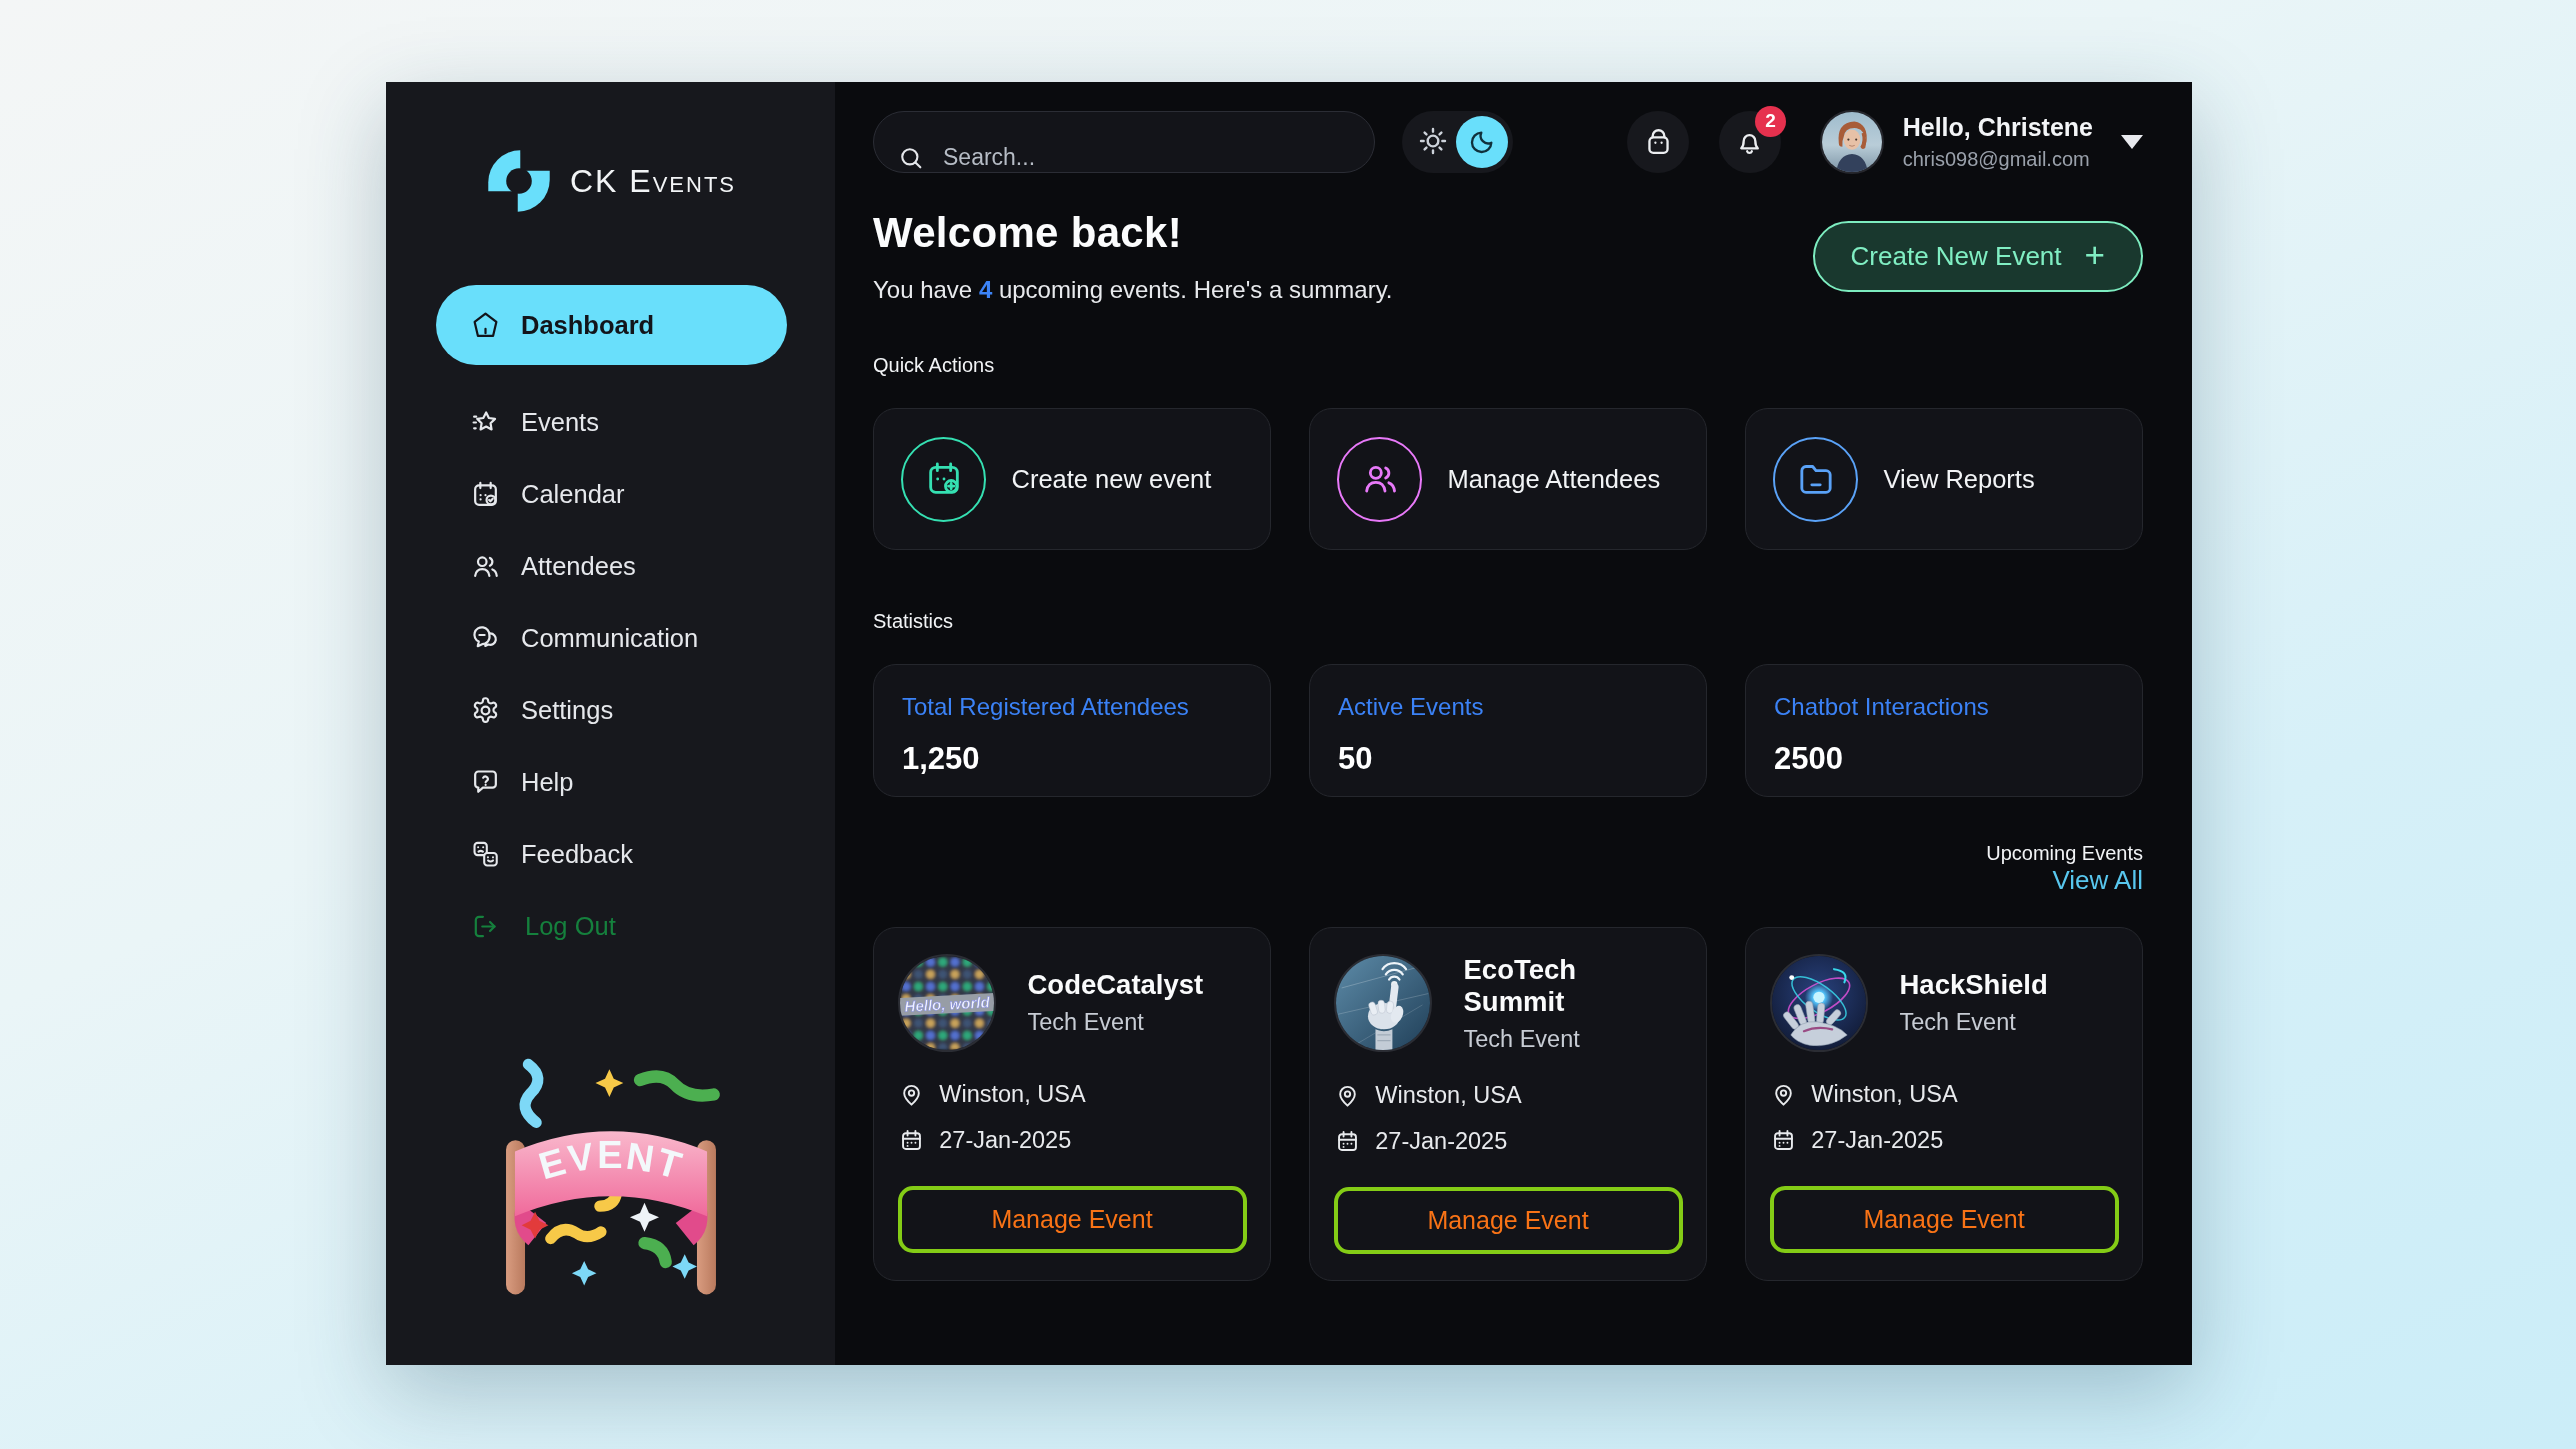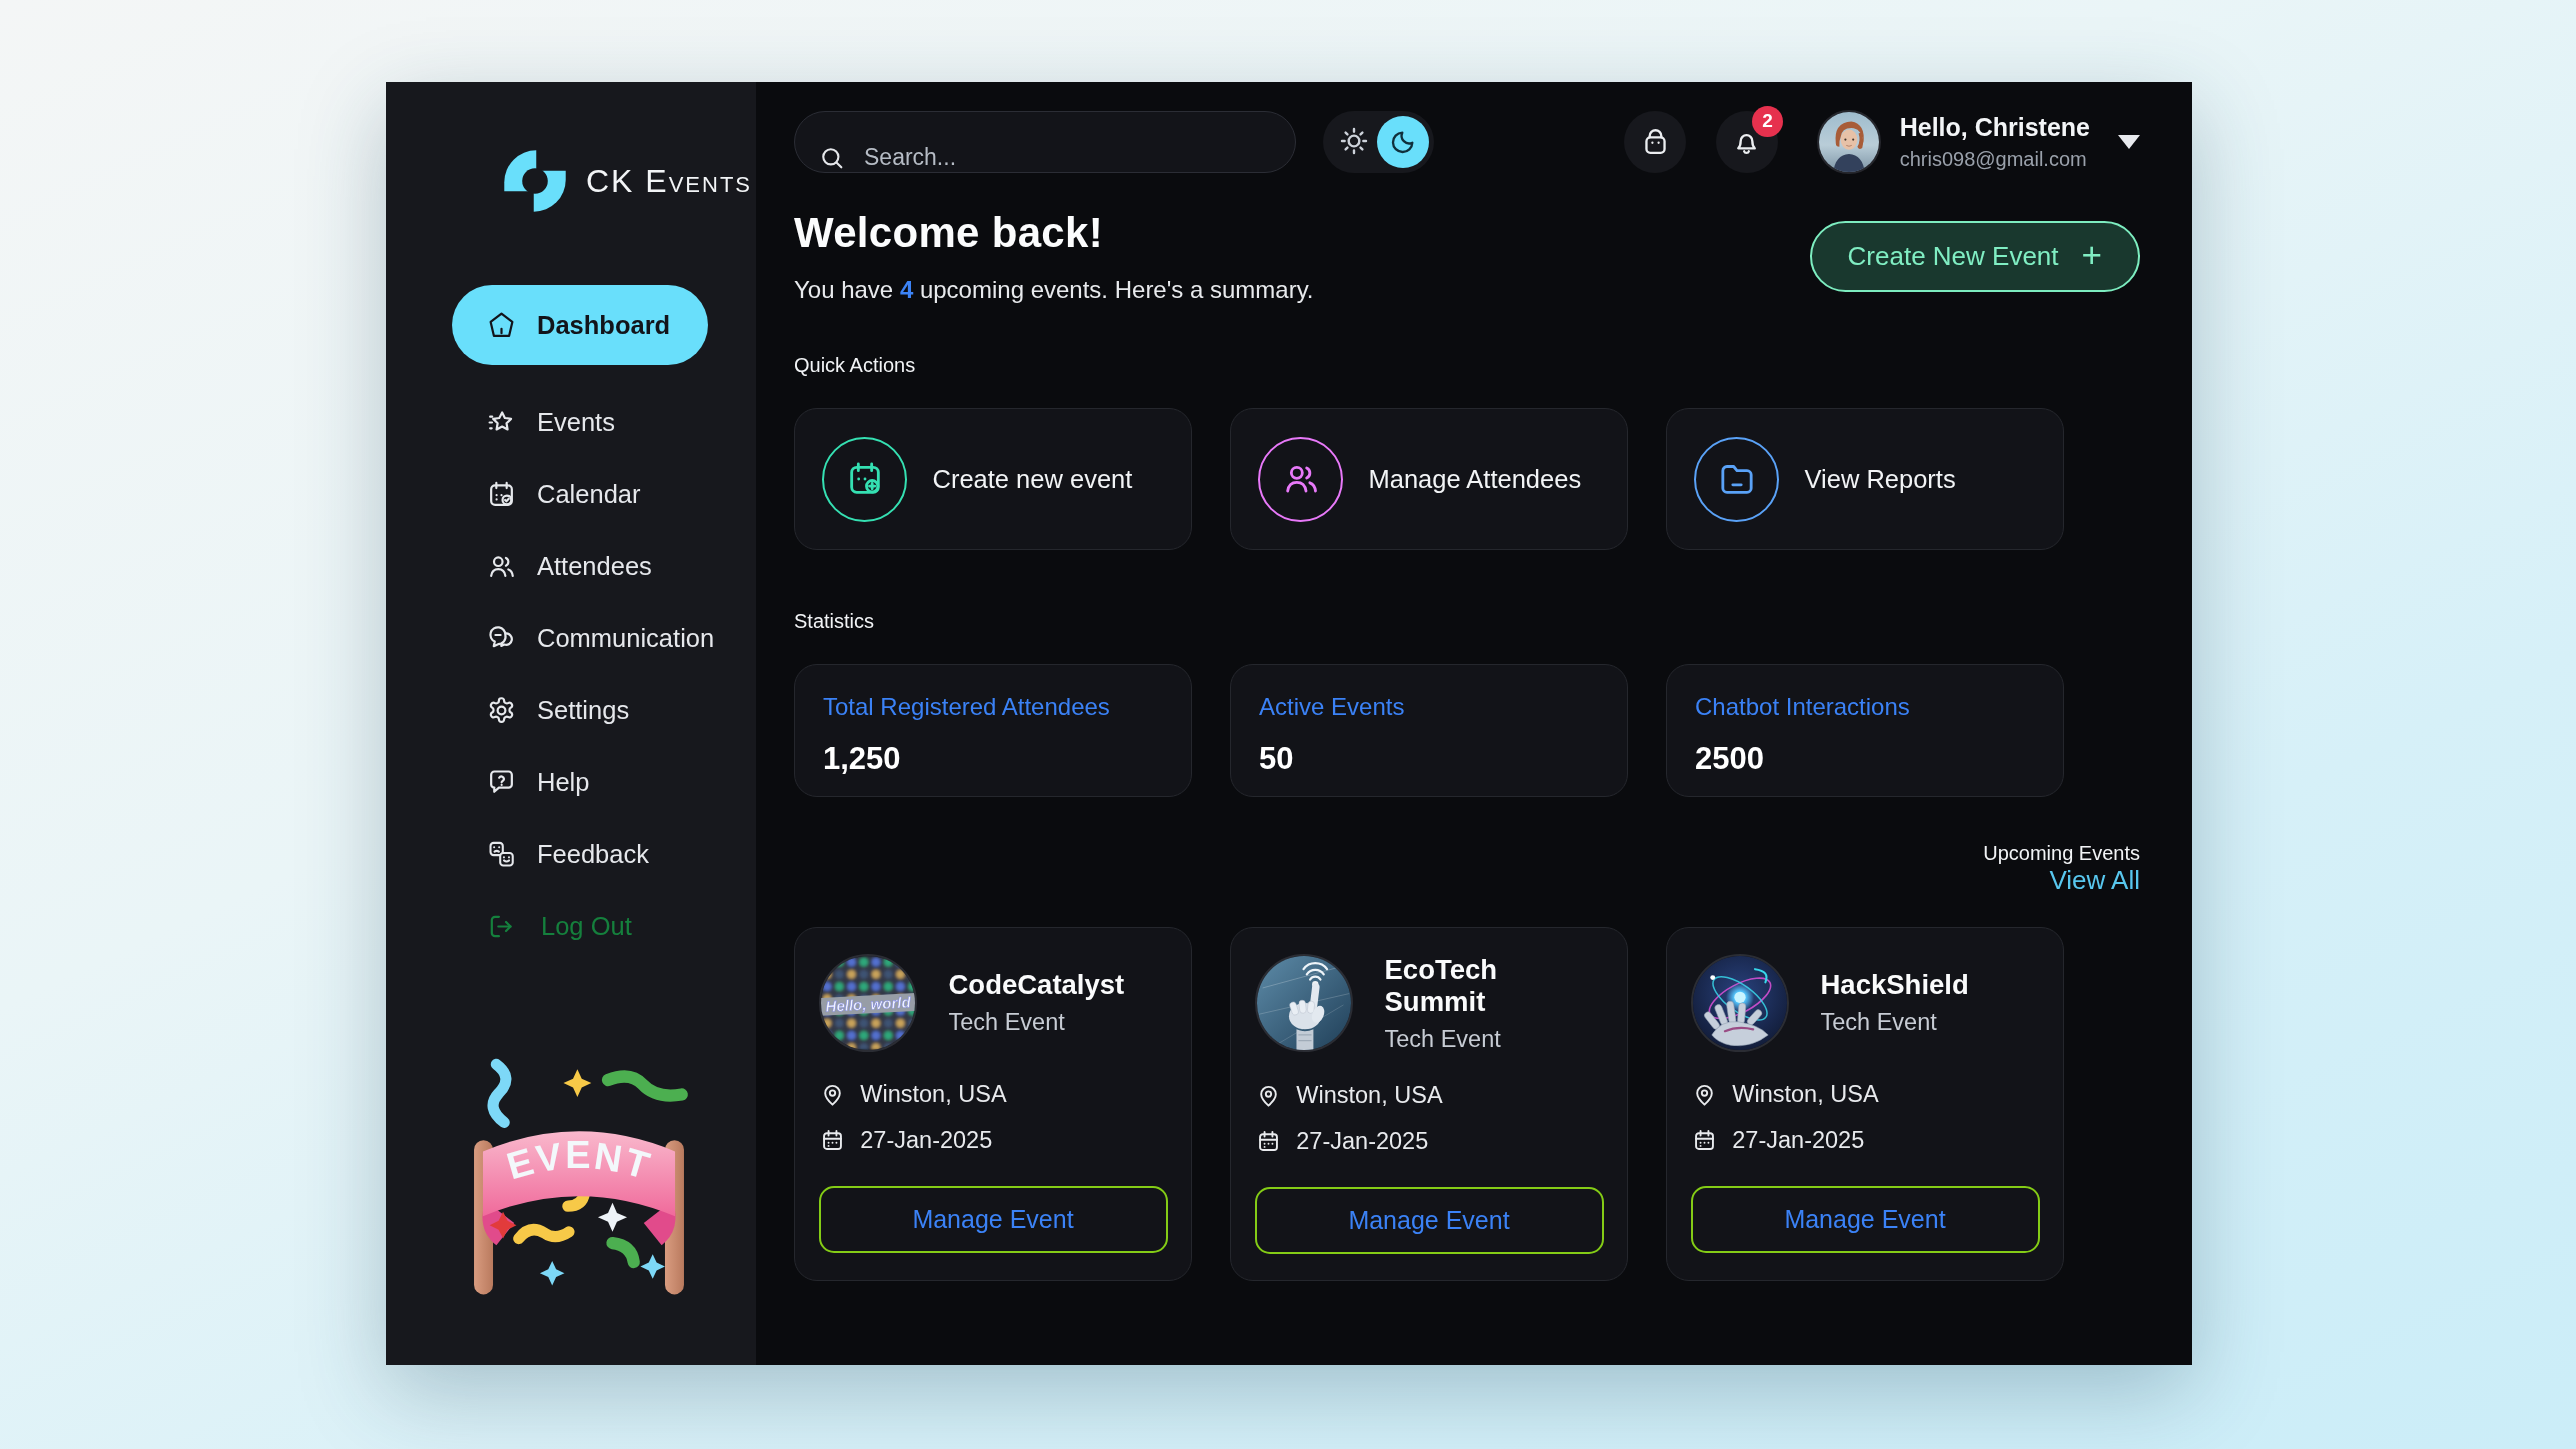--- a/index.html
+++ b/index.html
@@ -7,21 +7,21 @@
   body {
     width:2576px; height:1449px; overflow:hidden;
     font-family:"Liberation Sans","DejaVu Sans",sans-serif;
     background:linear-gradient(155deg,#f4f6f6 0%,#eaf5f7 38%,#d6f0f8 70%,#cbedf8 100%);
   }
   .window {
     position:absolute; left:386px; top:82px; width:1806px; height:1283px;
     background:#0a0b0e; display:flex; box-shadow:0 27px 81px rgba(30,70,90,.28);
   }
   
-  .sidebar { width:370px; flex-shrink:0; background:#17181d; display:flex; flex-direction:column;padding-left:16px; }
+  .sidebar { width:449px; flex-shrink:0; background:#17181d; display:flex; flex-direction:column; }
   .logo-row { display:flex; align-items:center; gap:19px; margin:67px 0 0 101px; }
   .logo-mark { width:64px; height:64px; }
   .brand-name { color:#f2f4f6; font-size:32px; font-variant:small-caps; letter-spacing:2px; }
   .nav { margin-top:72px; display:flex; flex-direction:column; }
   .nav-item { display:flex; align-items:center; gap:20px; height:72px; padding-left:84px;
               color:#e6e8ec; font-size:25.5px; cursor:pointer; }
   .nav-ic { width:31px; height:31px; display:flex; align-items:center; justify-content:center; }
   .nav-ic svg { width:31px; height:31px; }
   .nav-item.active {
     height:80px; margin:0 48px 21.5px 50px; padding-left:34px; border-radius:40px;
@@ -93,22 +93,22 @@
     border-radius:23px; padding:25.5px 23.5px 0 23.5px; }
   .ev-top { display:flex; align-items:center; gap:32px; }
   .thumb { width:98px; height:98px; border-radius:50%; overflow:hidden; flex-shrink:0;
     border:2px solid #2b2d34; }
   .thumb svg { width:100%; height:100%; display:block; }
   .ev-name { font-size:27.5px; font-weight:700; color:#fafbfc; }
   .ev-type { font-size:23.5px; color:#c7ccd4; margin-top:8px; }
   .meta { display:flex; align-items:center; gap:14.8px; margin-top:29.5px; color:#e8eaed; font-size:23.5px; }
   .meta.second { margin-top:19px; }
   .meta svg { width:27px; height:27px; flex-shrink:0; }
-  .manage-btn { margin-top:32px; height:67px; width:100%; border:2px solid #84cc16;
-    border-radius:15px; background:transparent; color:#3b82f6; font-size:25px;
+  .manage-btn { margin-top:32px; height:67px; width:100%; border:4px solid #84cc16;
+    border-radius:15px; background:transparent; color:#f97316; font-size:25px;
     font-family:inherit; display:flex; align-items:center; justify-content:center; cursor:pointer; }
 </style>
 </head>
 <body>
 
 <div class="window">
 
   <aside class="sidebar">
     <div class="logo-row">
       <svg class="logo-mark" viewBox="0 0 200 200">

